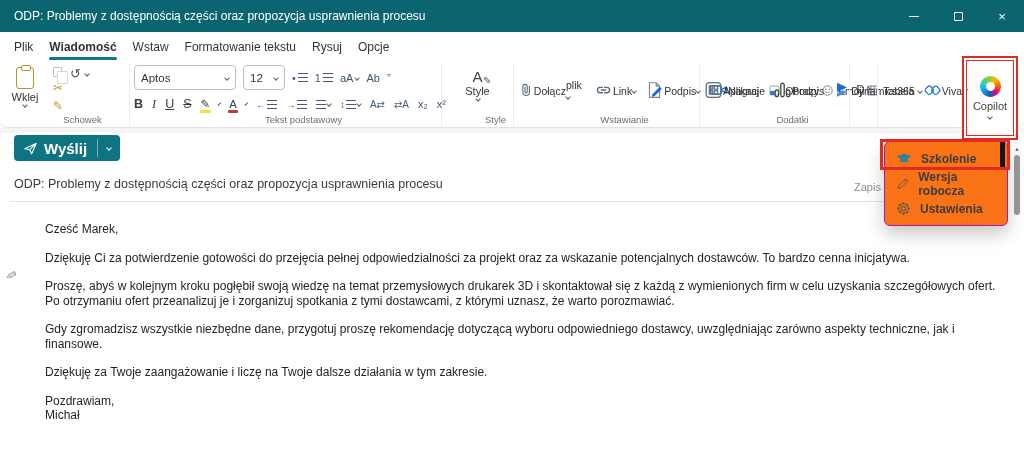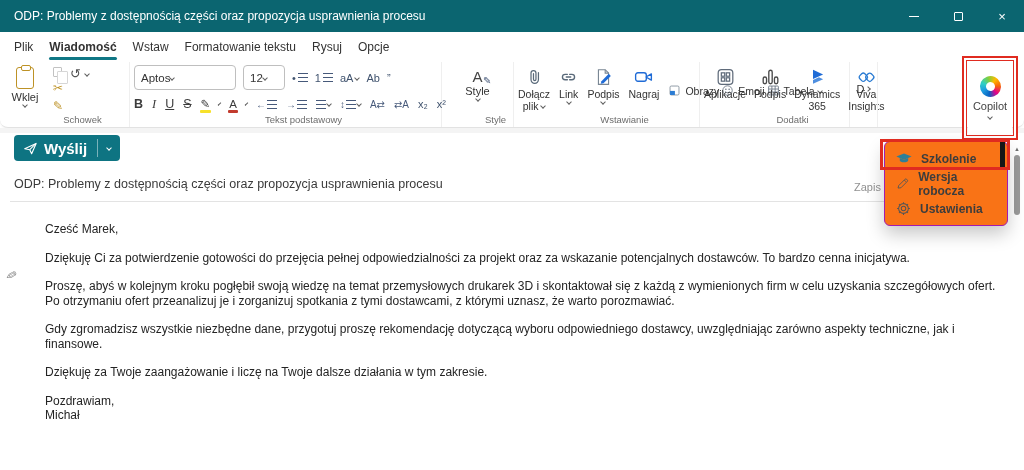--- a/index.html
+++ b/index.html
@@ -52,43 +52,43 @@
   .ic-copy { width:9px; height:11px; border:1.2px solid #c2c2c2; border-radius:1px; position:relative; }
   .ic-copy::after { content:""; position:absolute; left:2.5px; top:2.5px; width:9px; height:11px;
     border:1.2px solid #d6d6d6; background:#fff; border-radius:1px; }
   .gold { color:#bd9226; }
   .undo-cell { padding-top:1px; font-size:13px; color:#555; }
 
   
   .g-text { width:312px; }
   .trow1 { display:flex; align-items:center; gap:7px; height:25px; }
   .combobox { height:25px; border:1px solid #bfbfbf; border-radius:4px; background:#fff;
-    display:flex; align-items:center; padding:0 6px; font-size:11.5px; color:#333; }
+    display:flex; align-items:center; justify-content:space-between; padding:0 6px; font-size:11.5px; color:#333; }
   .font-box { width:102px; } .size-box { width:42px; }
   .tico { font-size:11px; color:#40536e; display:flex; align-items:center; gap:2px; }
   .lines3 { display:inline-block; width:10px; height:9px;
     background:repeating-linear-gradient(to bottom, #46597a 0 1.3px, transparent 1.3px 3.9px); }
   .trow2 { display:flex; align-items:center; gap:9px; height:24px; margin-top:2px; font-size:12.5px; color:#3c3c3c; }
   .fmt-b { font-weight:bold; } .fmt-i { font-style:italic; font-family:"Liberation Serif", serif; }
   .fmt-u { text-decoration:underline; } .fmt-s { text-decoration:line-through; }
   .bar-ic { position:relative; display:inline-block; line-height:12px; font-size:11.5px; }
   .bar-ic .bar { position:absolute; left:-1px; right:-1px; bottom:-3px; height:3px; border-radius:1px; }
   .bar-yellow { background:#f7e12a; } .bar-red { background:#c23b2e; }
   .small-ic { font-size:10px; color:#46597a; display:flex; align-items:center; gap:1px; }
   .subsup { font-size:11px; color:#40536e; }
 
   
   .g-style { width:72px; display:flex; flex-direction:column; align-items:center; font-size:11px; color:#333; }
   .style-ic { font-size:15px; color:#444; position:relative; margin-top:3px; }
   .style-ic .pen { position:absolute; right:-9px; bottom:-1px; font-size:10px; color:#46597a; }
 
   
   .g-insert { width:186px; display:flex; gap:9px; }
-  .vbtn { display:flex; flex-direction:column; align-items:center; font-size:10.5px; color:#333;
-    padding-top:3px; line-height:12px; text-align:center; }
+  .vbtn { display:flex; flex-direction:row; align-items:center; font-size:10.5px; color:#333;
+    padding-top:3px; line-height:12px; }
   .vbtn svg { margin-bottom:2px; }
   .mini-list { display:flex; flex-direction:row; gap:2px; padding-top:3px; }
   .mini-item { display:flex; align-items:center; gap:4px; font-size:10.5px; color:#333; }
 
   
   .g-addins { width:150px; display:flex; gap:8px; }
   .g-collab { width:54px; display:flex; }
   .g-overflow { width:28px; display:flex; align-items:center; justify-content:center;
     font-size:11px; color:#333; gap:2px; }
   .ribbon-collapse { position:absolute; left:941px; top:110px; }

